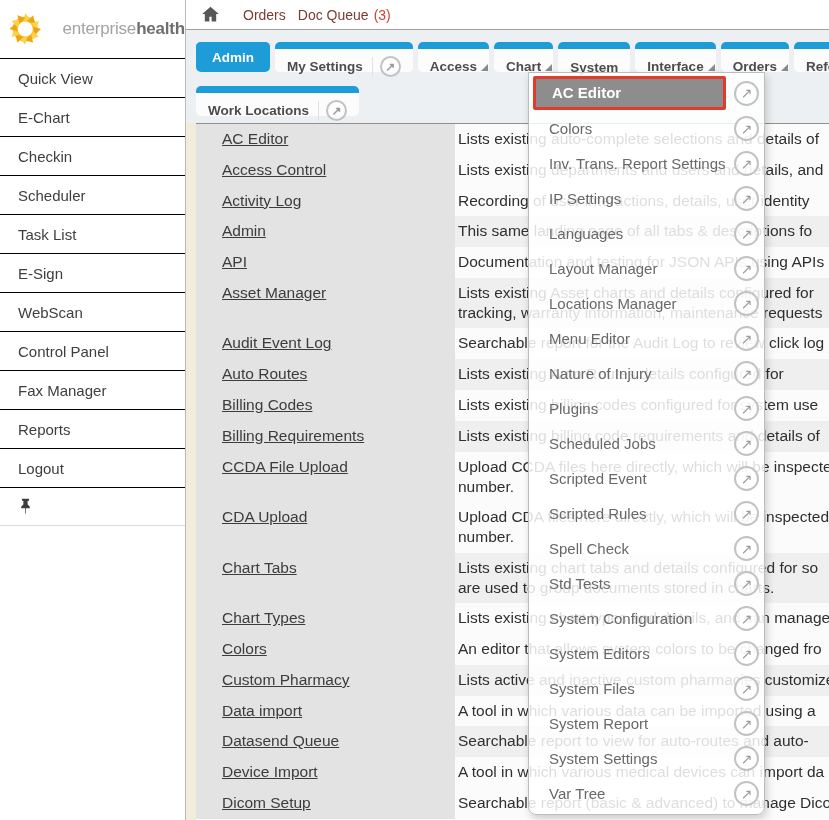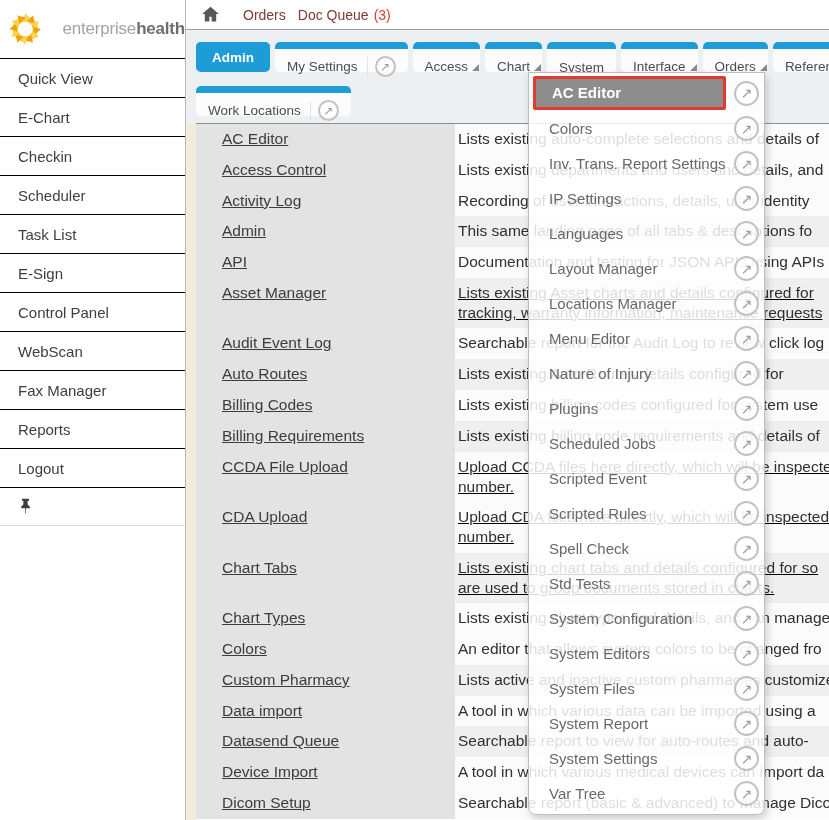--- a/index.html
+++ b/index.html
@@ -28,21 +28,21 @@
   .badge { font-size:14px; color:#cc4233; margin-left:5px; }
 
   
   .tabstrip { position:absolute; left:186px; top:30px; width:643px; height:93px;
               background:#edf0f2; z-index:20; }
   .tabrow { position:absolute; left:10px; display:flex; gap:5px; }
   .tabrow.r1 { top:12px; }
   .tabrow.r2 { top:56px;border-radius:7px; }
   .tab { position:relative; background:#fcfcfc; border-radius:5px; padding:24px 12px 5px 12px;
          display:flex; align-items:center; font-size:13.5px; color:#4c4c4c;
-         cursor:pointer; white-space:nowrap; height:30px; }
+         cursor:pointer; white-space:nowrap; height:30px;font-weight:bold; }
   .tab::before { content:""; position:absolute; top:0; left:0; right:0; height:7px;
                  background:#1e9cd8; border-radius:5px 5px 0 0; }
   .tab.active { background:#1e9cd8; color:#fff; font-weight:bold; padding:0 16px; }
   .tab.active::before { background:#1e9cd8; }
   .tab .tab-sep { display:none; width:1px; height:20px; background:#e2e2e2; margin:0 7px 0 9px; }
   .tab .tab-circle { display:none; }
   .tab.has-icon .tab-sep { display:block; }
   .tab.has-icon .tab-circle { display:flex; }
   .tab .caret { display:none; position:absolute; right:1px; bottom:1px; width:0; height:0;
                 border-left:7px solid transparent; border-bottom:7px solid #8a8a8a; }
@@ -52,21 +52,21 @@
   .circle-icon { width:21px; height:21px; border:2px solid #c2c2c2; border-radius:50%;
                  display:flex; align-items:center; justify-content:center;
                  color:#9b9b9b; font-size:12px; line-height:1; background:rgba(255,255,255,.6); }
 
   
   .content { position:absolute; left:186px; top:123px; width:643px; height:697px;
              display:flex; z-index:5; }
   .gutter { width:10px; background:#f1ecdc; }
   .table { flex:1; border-top:1px solid #8f8f8f; background:#fff; overflow:hidden; }
   .row { display:flex; height:30.8px; overflow:hidden; }
-  .row.tall { height:50.5px;text-decoration:underline; }
+  .row.tall { height:50.5px; }
   .cell-link { width:259px; flex:0 0 259px; background:#e3e3e3; padding:6px 10px 0 26px; }
   .cell-link a { font-size:15.5px; color:#3c3c3c; text-decoration:underline; white-space:nowrap; }
   .cell-desc { flex:1; background:#fbfbfb; padding:5px 0 0 3px; overflow:hidden; }
   .row.shaded .cell-desc { background:#efefef; }
   .desc-line { white-space:nowrap; font-size:15.5px; color:#2f2f2f; height:20px; line-height:20px; }
 
   
   .dropdown { position:absolute; left:528px; top:72px; width:237px; z-index:40;
               background:rgba(255,255,255,0.84); border:1px solid #bdbdbd;
               border-radius:0 0 8px 8px; box-shadow:2px 4px 9px rgba(0,0,0,0.18);
@@ -112,23 +112,23 @@
         <div class="side-item">E-Chart</div>
 
         <div class="side-item">Checkin</div>
 
         <div class="side-item">Scheduler</div>
 
         <div class="side-item">Task List</div>
 
         <div class="side-item">E-Sign</div>
 
+        <div class="side-item">WebScan</div>
+
         <div class="side-item">Control Panel</div>
-
-        <div class="side-item">WebScan</div>
 
         <div class="side-item">Fax Manager</div>
 
         <div class="side-item">Reports</div>
 
         <div class="side-item">Logout</div>
       </nav>
     <div class="side-item pin-row">
       <svg width="15" height="17" viewBox="0 0 20 24">
         <path d="M5 1h10v3h-2v5l3 3v2.5h-5.5v6l-.5 3-.5-3v-6H4V12l3-3V4H5z" fill="#3d3d3d"></path>

